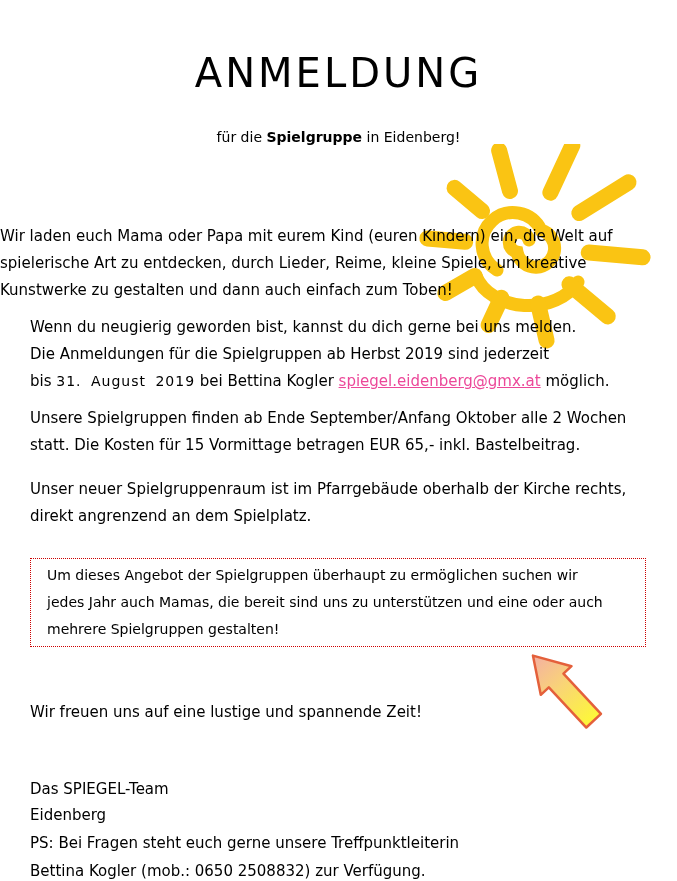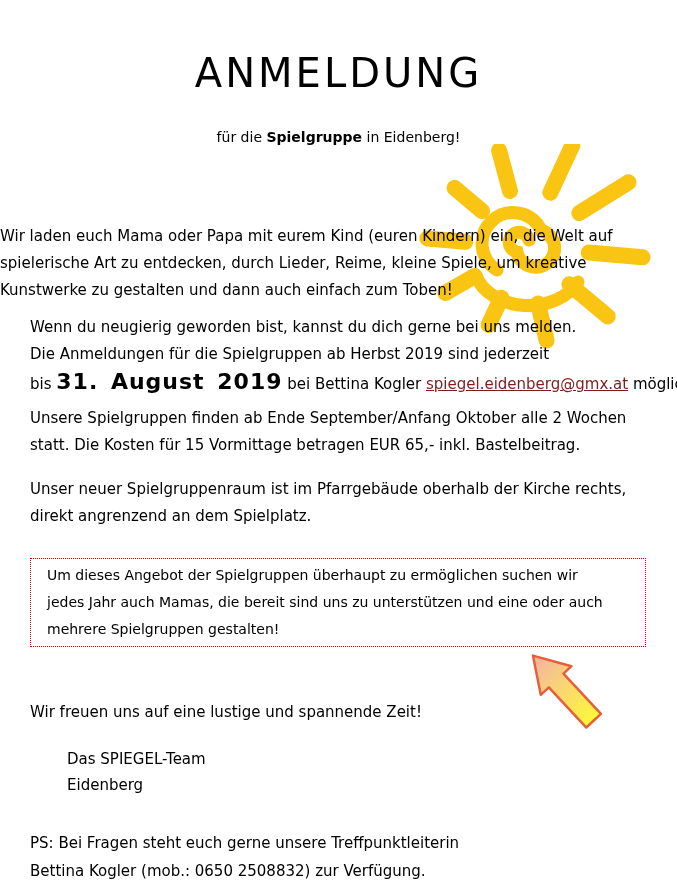--- a/index.html
+++ b/index.html
@@ -20,31 +20,31 @@
   .block {
     position:absolute; left:30px; z-index:1;
     font-size:15px; line-height:27px; white-space:nowrap;
   }
   .center-block { left:0; width:100%; text-align:left; }
   .intro   { top:223px; }
   .contact { top:314px; }
   .schedule{ top:405px; }
   .location{ top:476px; }
   .deadline {
-    font-weight:bold; font-size:22px; letter-spacing:1px; word-spacing:4px;text-align:right;
+    font-weight:normal; font-size:14px; letter-spacing:1px; word-spacing:4px;text-align:right;
   }
-  .email { color:#7f1d1d; text-decoration:underline; cursor:pointer; }
+  .email { color:#ec4899; text-decoration:underline; cursor:pointer; }
   .infobox {
     position:absolute; left:30px; top:558px; width:582px; z-index:1;
     border:1px dotted #CC0000; padding:3px 16px;
     font-size:14px; line-height:27px; white-space:nowrap;
   }
   .arrow { position:absolute; left:518px; top:644px; z-index:2; }
   .closing  { top:699px; }
-  .signature{ top:746px; line-height:26px;margin-left:37px; }
+  .signature{ top:776px; line-height:26px; }
   .ps       { top:829px; line-height:28px; }
 </style>
 </head>
 <body>
 
 <div class="page">
 
   <div class="title">ANMELDUNG</div>
 
   <div class="subtitle"><span>für die </span><span class="hl">Spielgruppe</span><span> in Eidenberg!</span></div>

